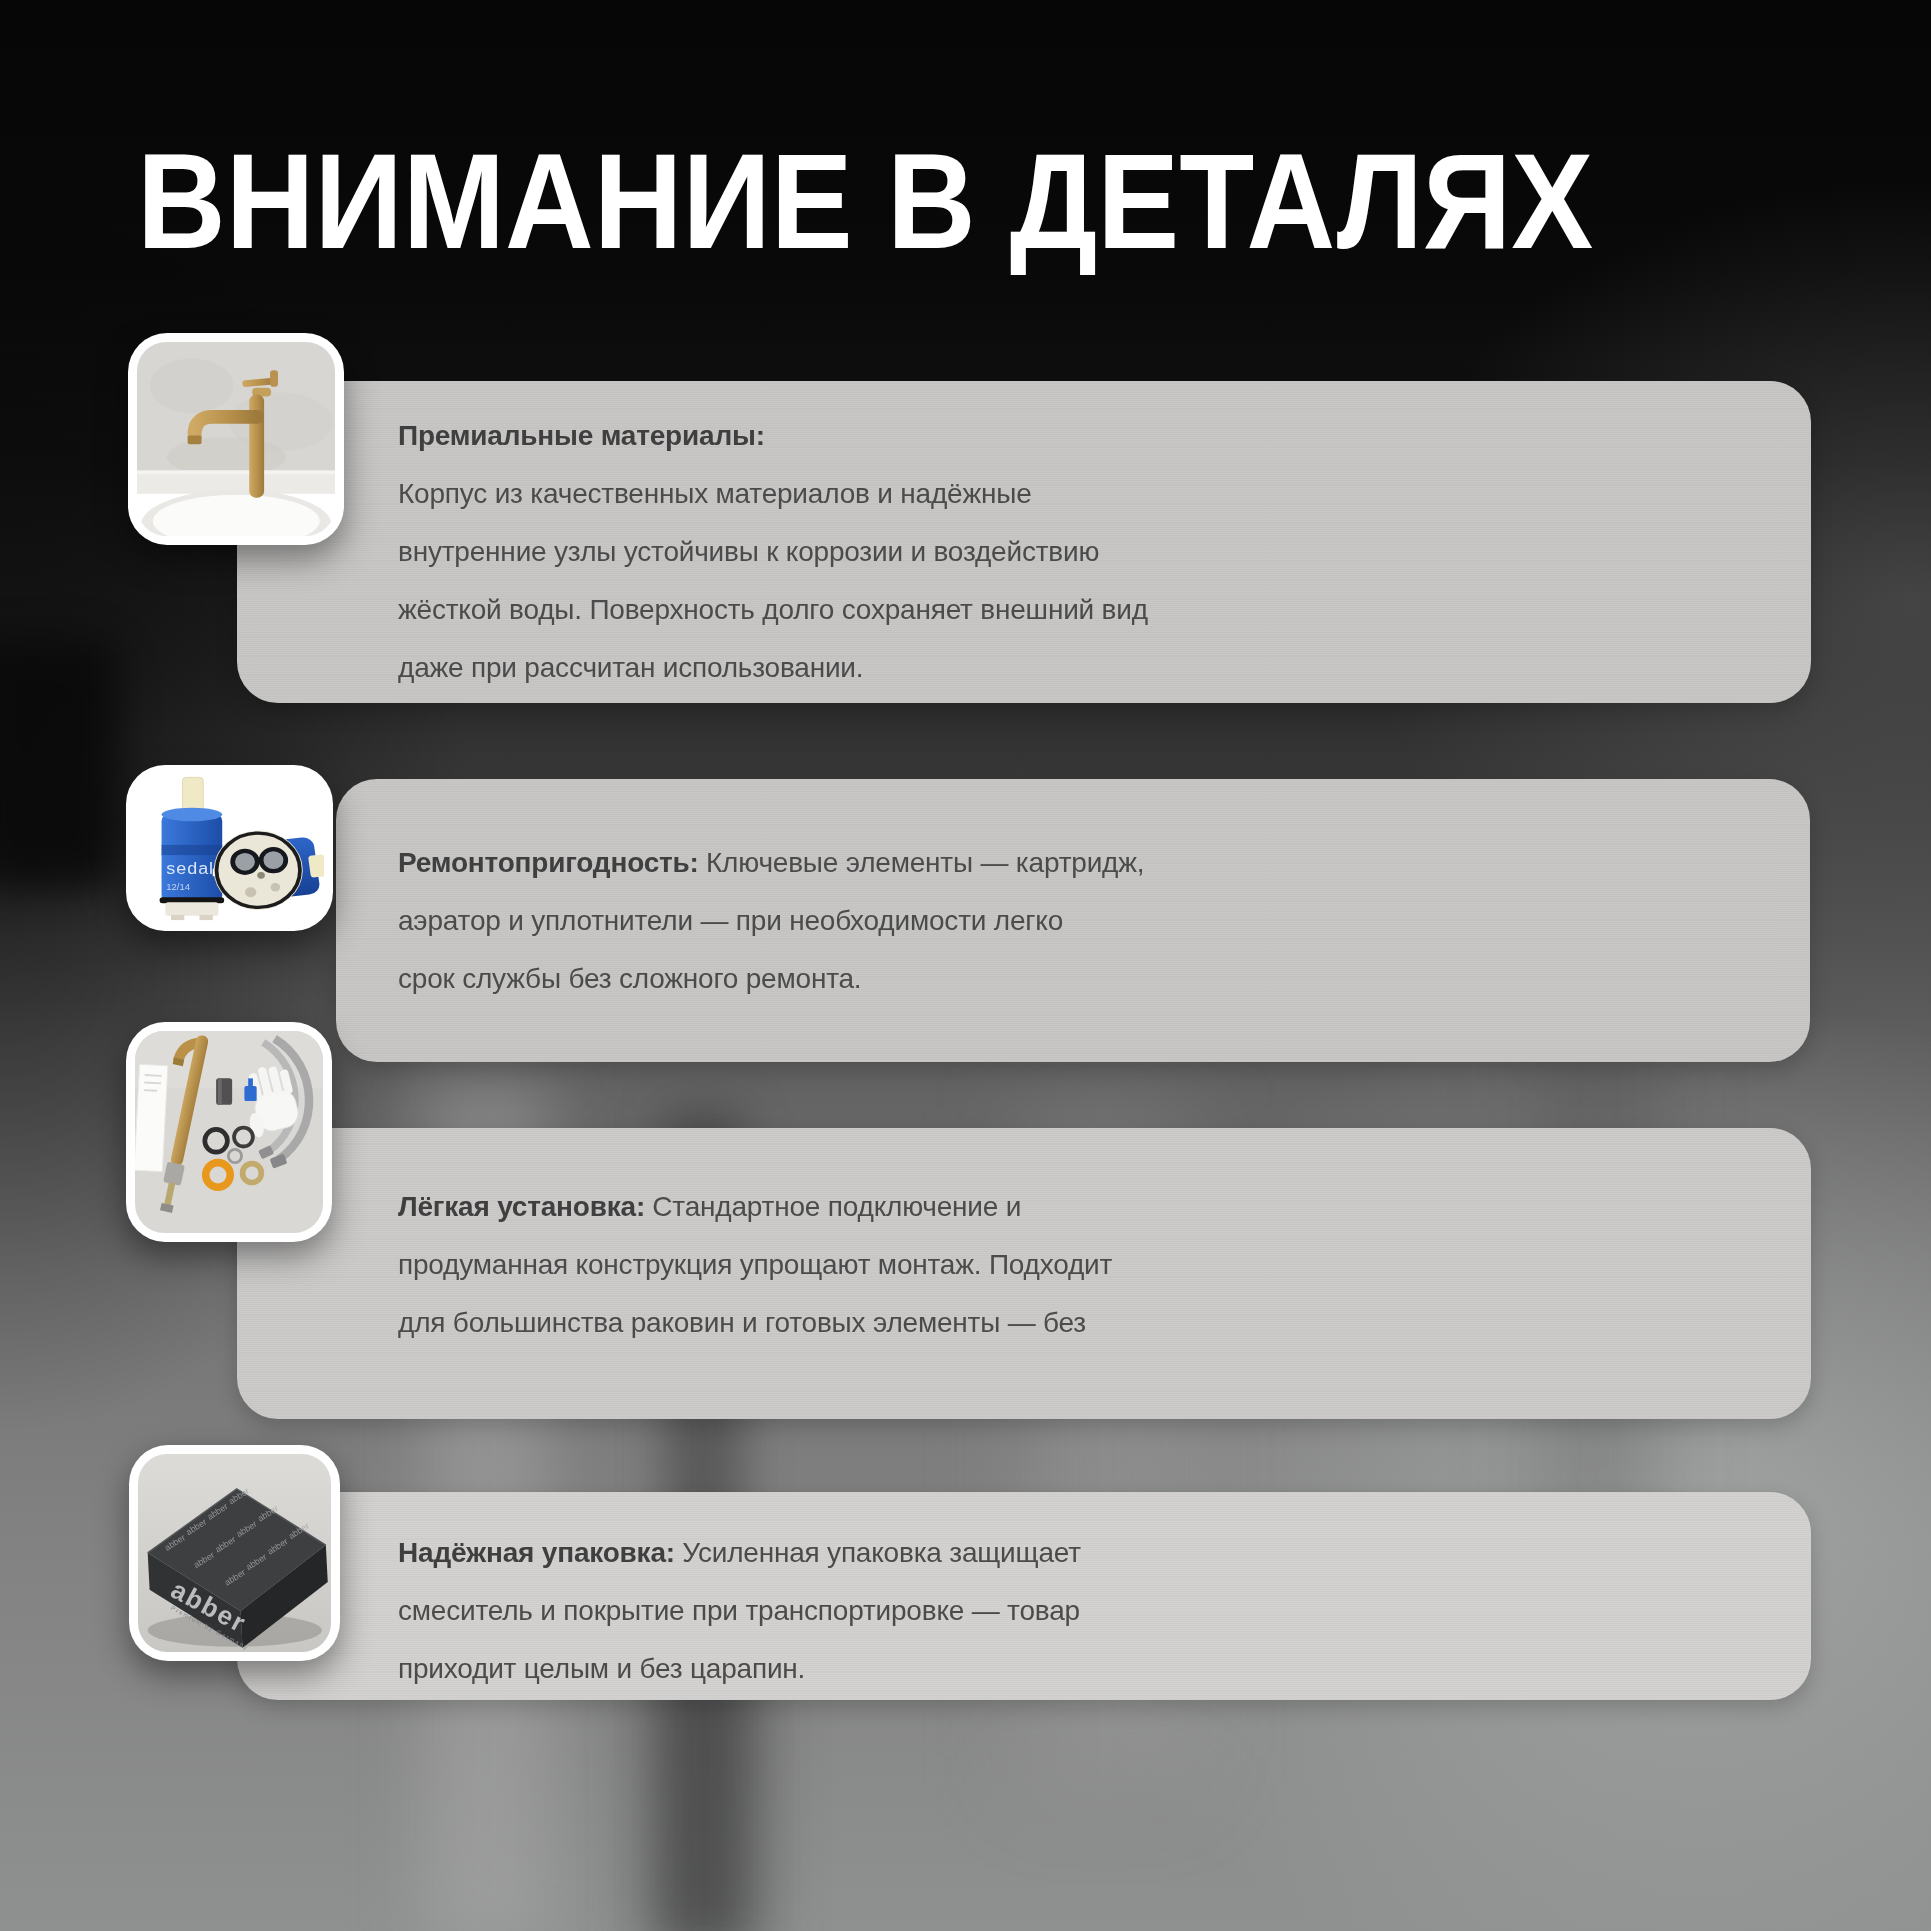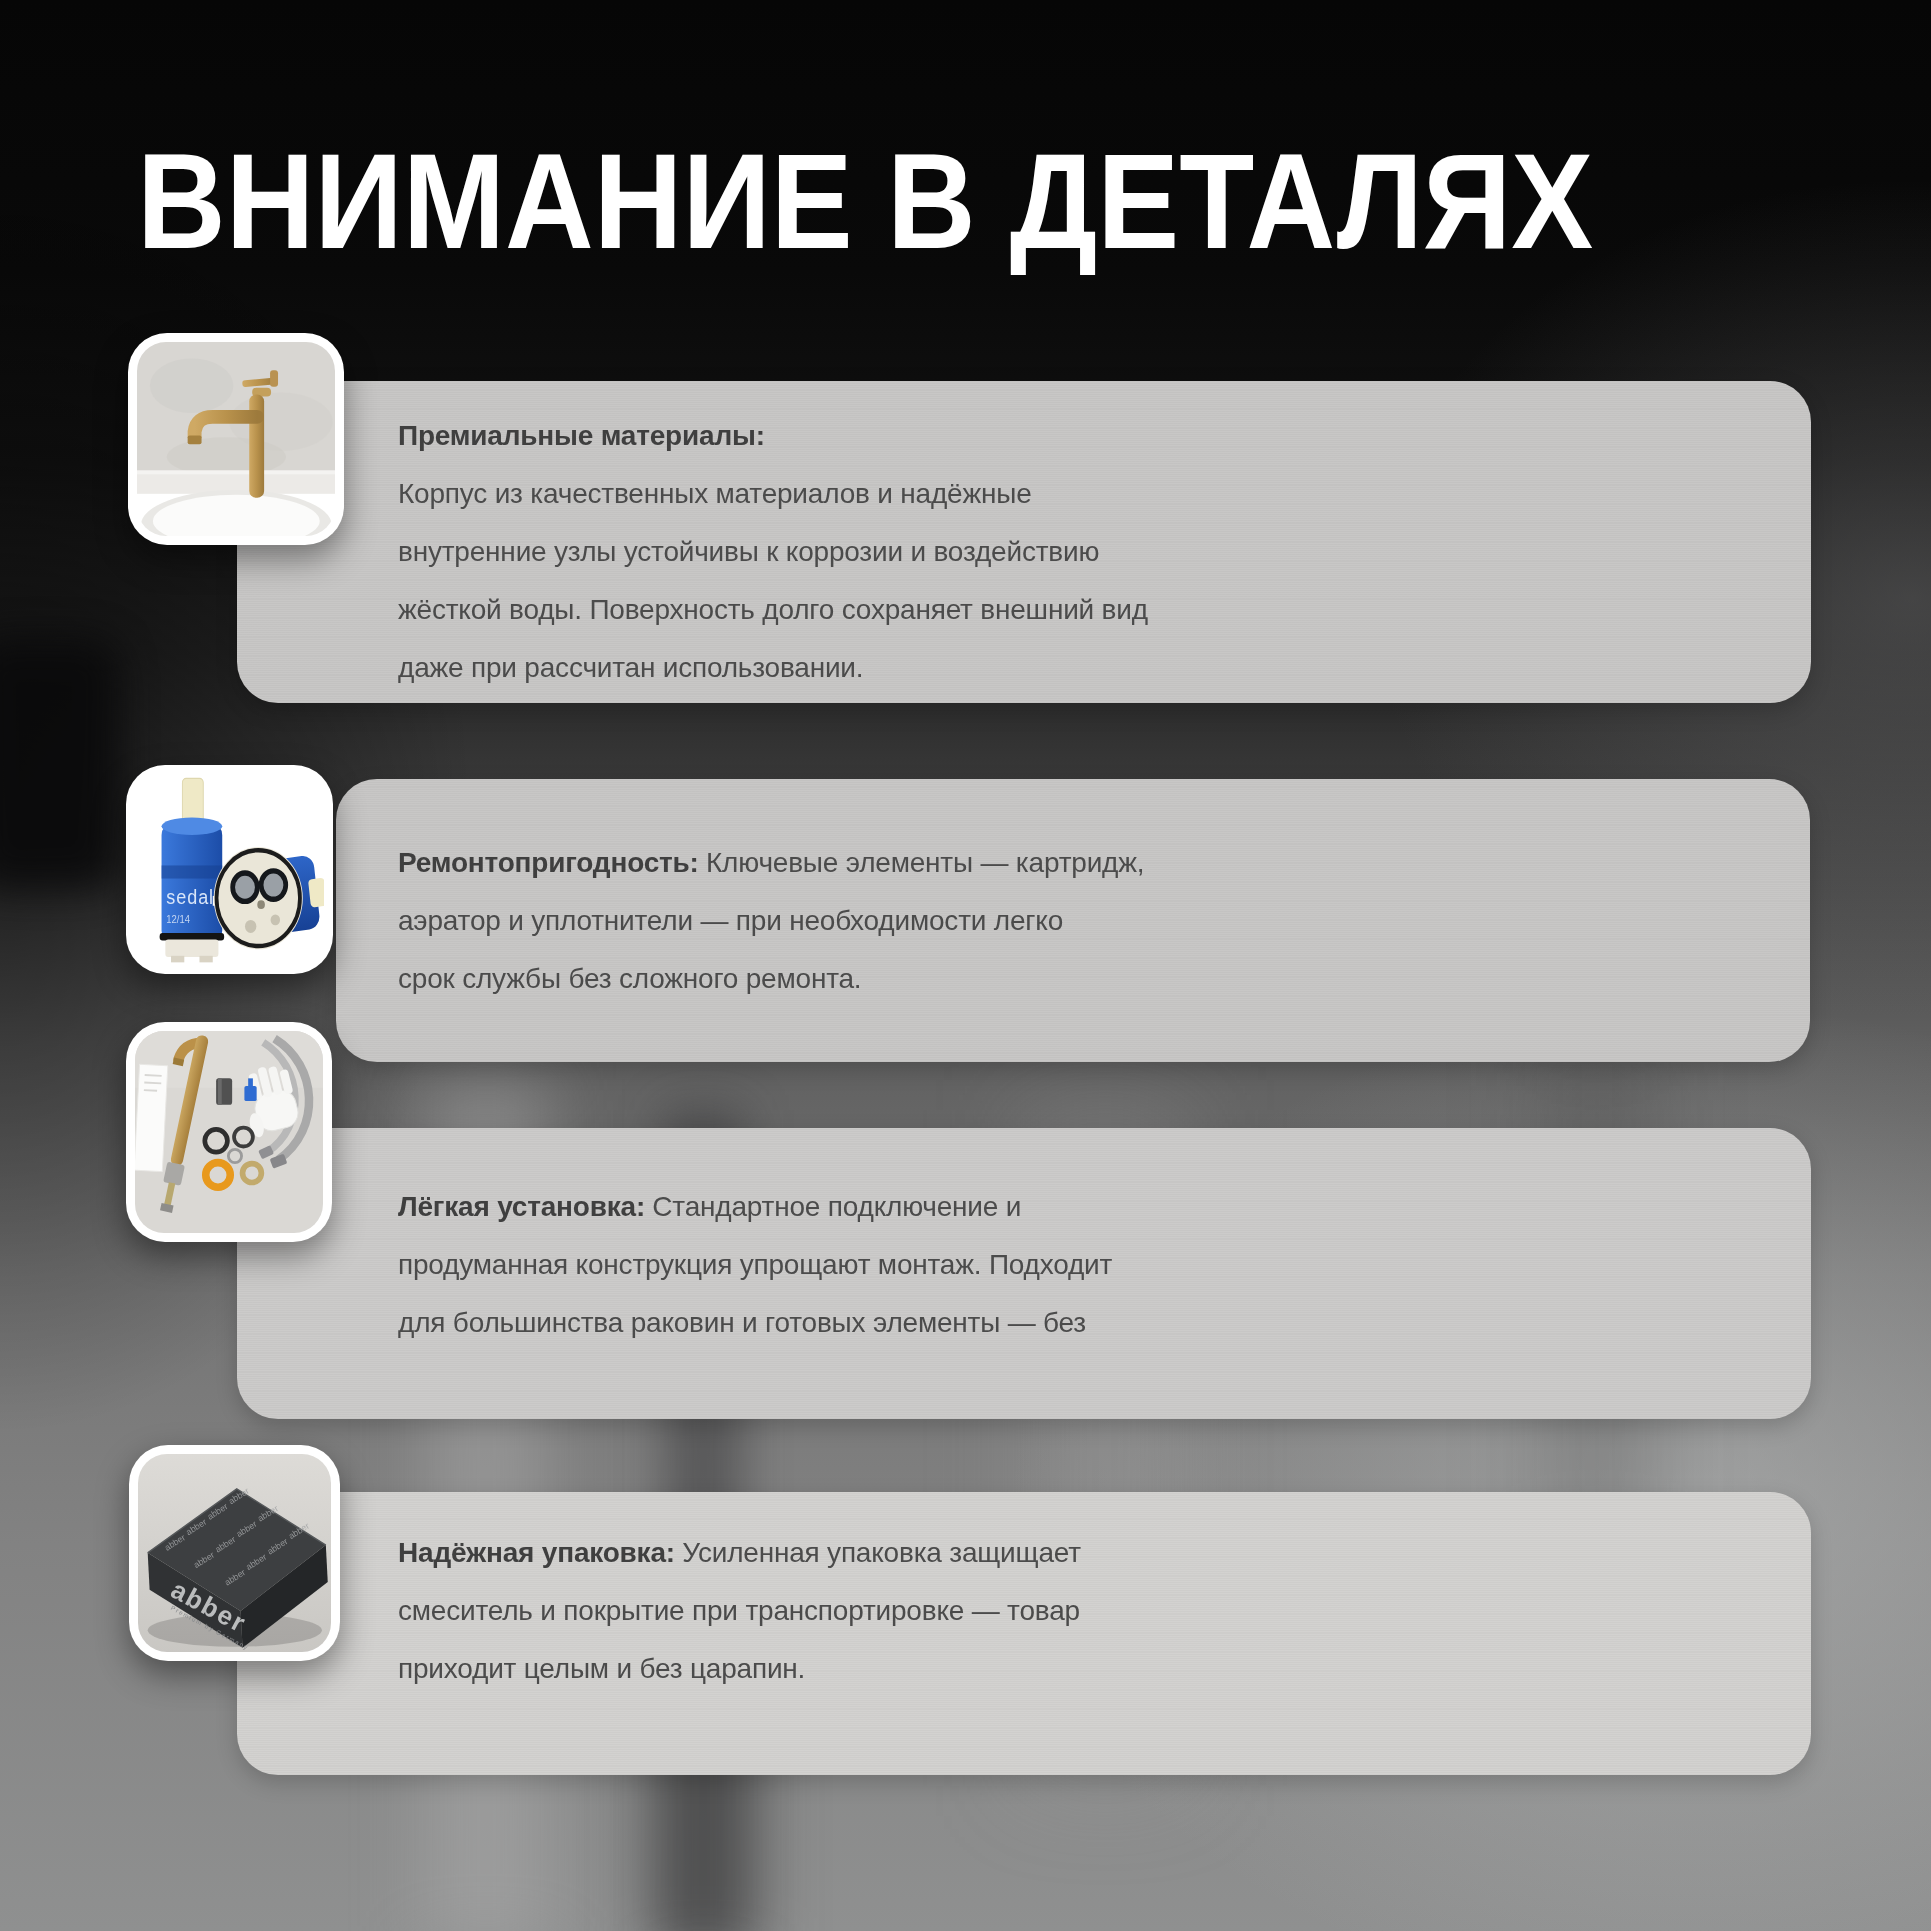--- a/index.html
+++ b/index.html
@@ -34,36 +34,36 @@
   
   .card{
     position:absolute;z-index:2;box-sizing:border-box;border-radius:41px;
     box-shadow:0 7.7px 21px rgba(0,0,0,.18);
     background-color:#c7c6c5;
     background-image:repeating-linear-gradient(0deg,rgba(0,0,0,.018) 0 1px,rgba(255,255,255,.02) 1px 1.9px);
   }
   .c1{left:237px;top:381px;width:1574px;height:322px;padding:26px 48px 0 161px;}
   .c2{left:336px;top:779px;width:1474px;height:283px;padding:55px 48px 0 62px;}
   .c3{left:237px;top:1128px;width:1574px;height:291px;padding:50px 48px 10px 161px;background-color:#cbcac9;}
-  .c4{left:237px;top:1492px;width:1574px;height:283px;padding:32px 48px 5px 161px;background-color:#d2d1cf;}
+  .c4{left:237px;top:1492px;width:1574px;height:208px;padding:32px 48px 5px 161px;background-color:#d2d1cf;}
   .card p{margin:0;font-size:28px;line-height:58px;color:#4b4b4b;letter-spacing:-0.2px;}
   .card b{font-weight:700;color:#3f3f3f;}
   .hd-block{display:block;}
   .hd-inline{margin-right:.26em;text-align:center;}
   .ln{display:block;white-space:nowrap;}
   .ln-first{display:inline;white-space:nowrap;}
 
   
   .thumb{
     position:absolute;z-index:3;box-sizing:border-box;background:#fff;
     border-radius:39px;padding:8.7px;box-shadow:0 13.5px 33px rgba(0,0,0,.42);
   }
   .thumb svg{display:block;width:100%;height:100%;border-radius:29px;}
   .t1{left:128px;top:333px;width:216px;height:212px;}
-  .t2{left:126px;top:765px;width:207px;height:209px;}
+  .t2{left:126px;top:765px;width:207px;height:166px;}
   .t3{left:126px;top:1022px;width:206px;height:220px;}
   .t4{left:129px;top:1445px;width:211px;height:216px;}
 </style>
 </head>
 <body>
 
 <div class="canvas">
 
   <div class="bg bg-base"></div>
   <div class="bg bg-midright"></div>

